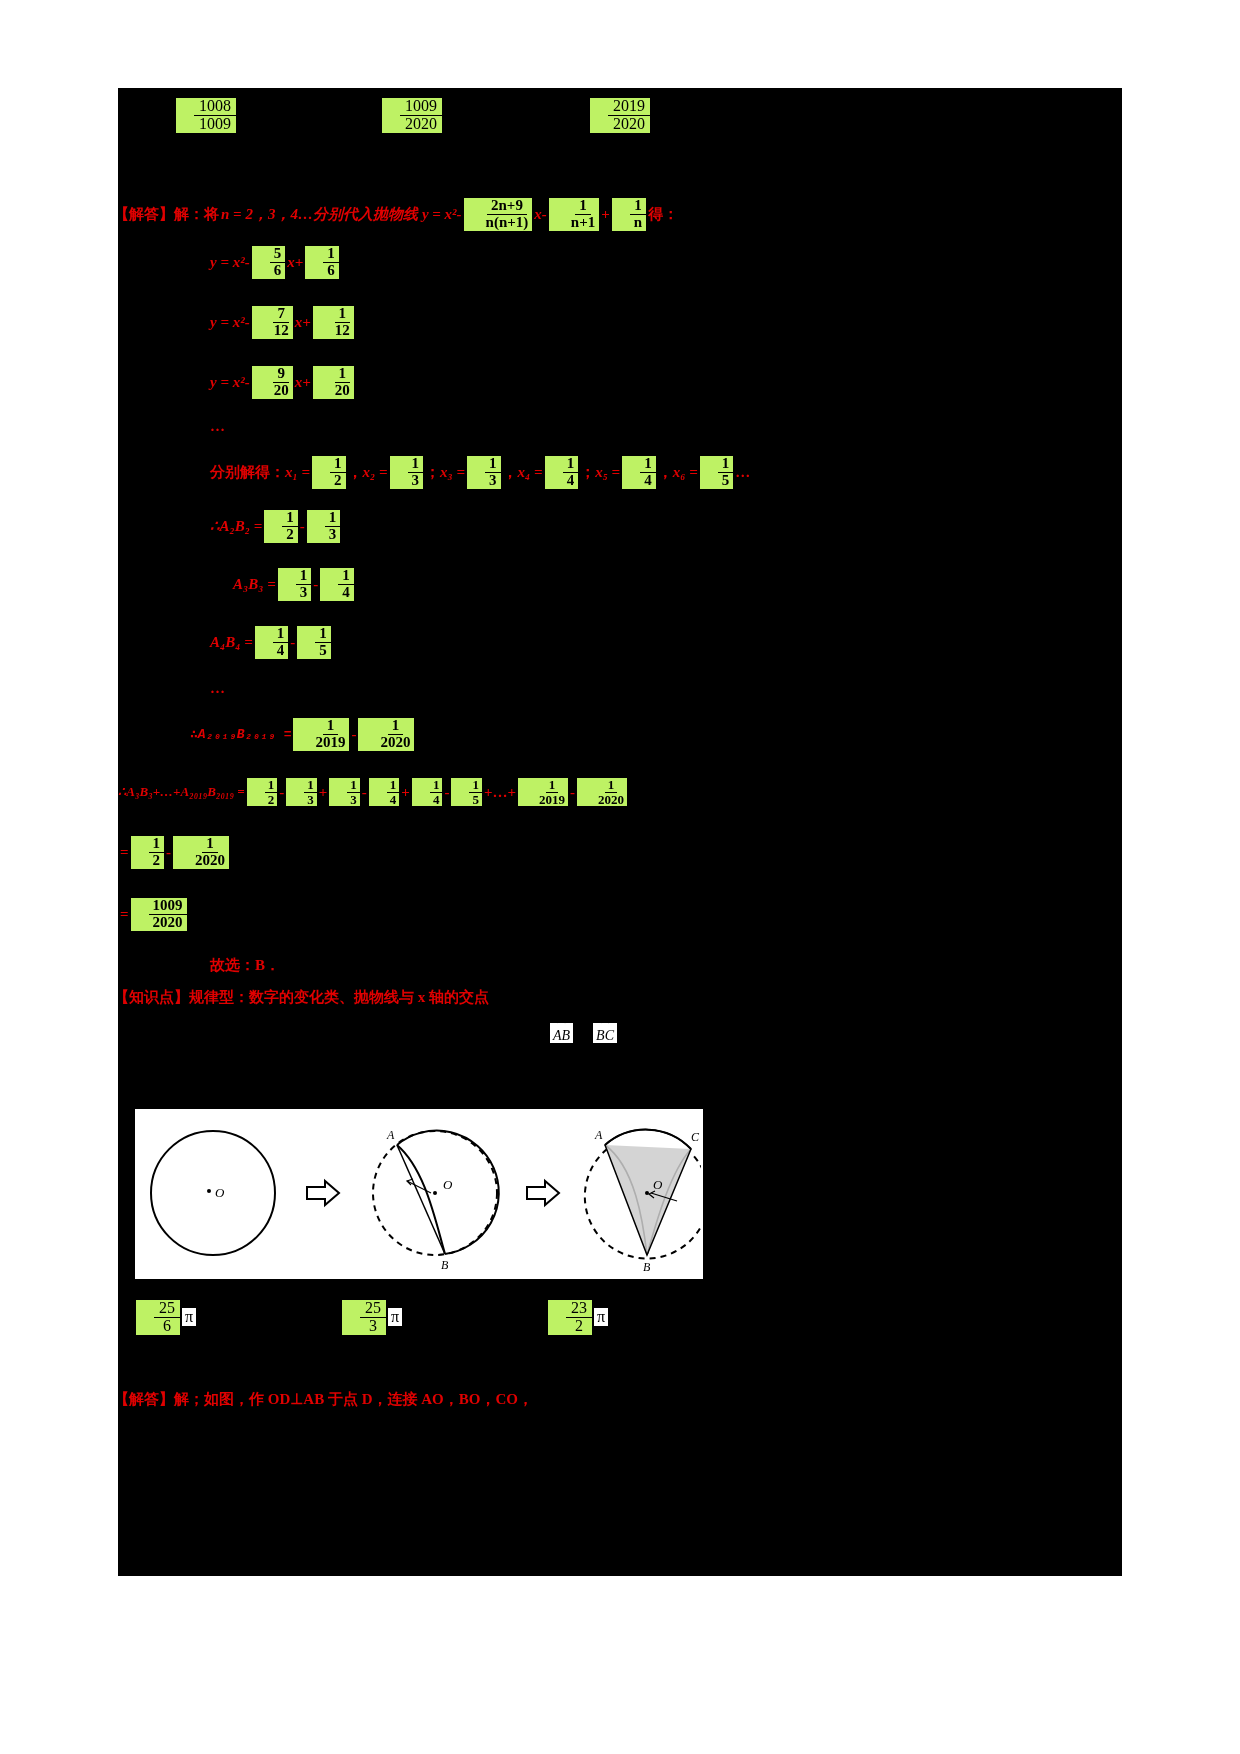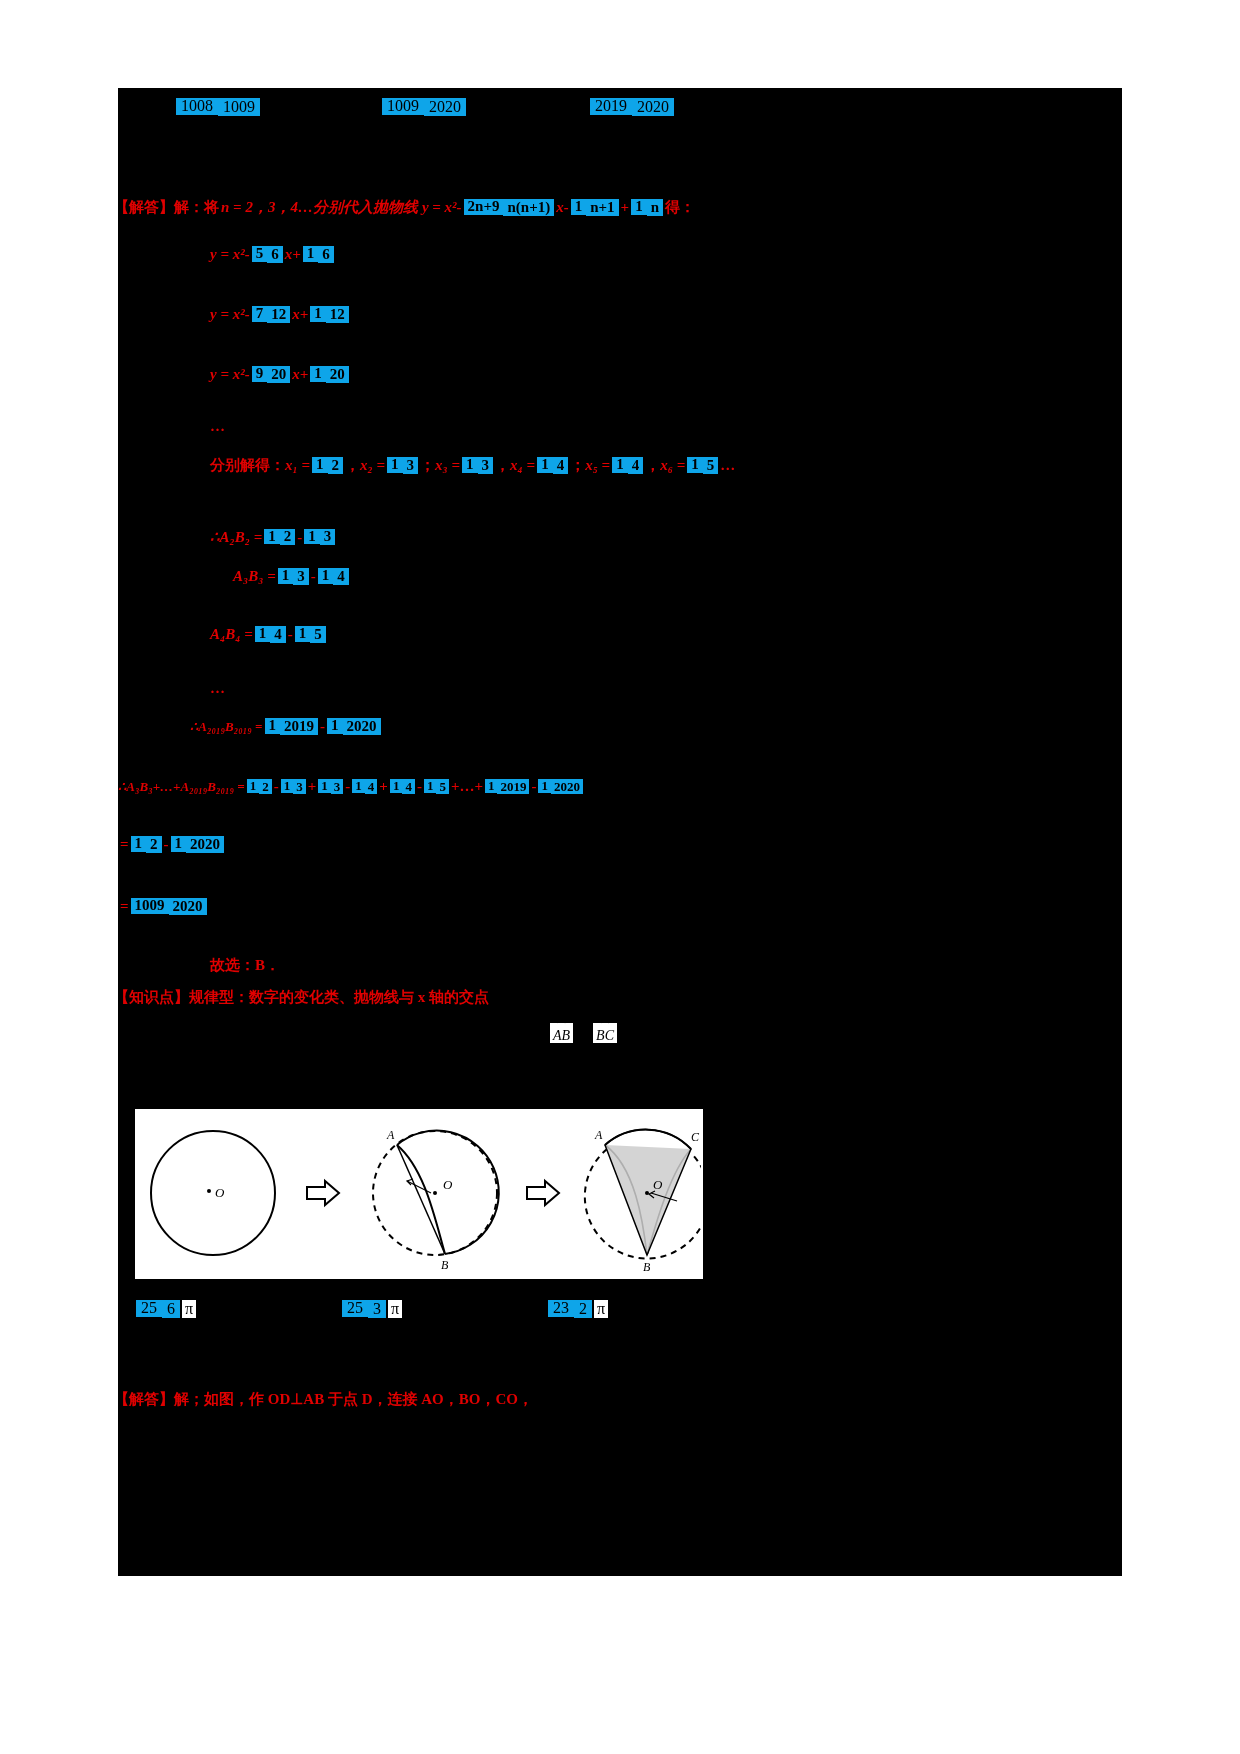--- a/index.html
+++ b/index.html
@@ -13,26 +13,27 @@
   }
   .page{
     position:absolute;
     left:118px;top:88px;
     width:1004px;height:1488px;
     background:#000000;
   }
   
   .row{display:flex;align-items:center;justify-content:flex-end;}
   .fr{
-    display:inline-flex;flex-direction:row;align-items:center;
+    display:inline-flex;flex-direction:column;align-items:center;
     vertical-align:middle;
-    background:#0ea5e9;color:#000;
+    background:#bef264;color:#000;
     margin:0 2px;
     line-height:1.05;
     font-family:"Liberation Serif", serif;
+    padding-left:18px;
   }
   .fr .num{padding:0 4px;font-size:15px;border-bottom:1.5px solid #000;}
   .fr .den{padding:0 4px;font-size:15px;}
   .frs .num,.frs .den{font-size:13px;padding:0 3px;}
   .frb .num,.frb .den{font-size:16px;padding:0 5px;}
   .wbox{background:#fff;color:#000;padding:0 3px;display:inline-block;}
   .it{font-style:italic;}
 
   
   #opts{position:absolute;left:40px;top:10px;width:920px;height:52px;}
@@ -173,21 +174,21 @@
     </span>
     <span>，</span>
     <span class="it">x₆ =</span>
     <span class="fr">
       <span class="num">1</span>
       <span class="den">5</span>
     </span>
     <span>…</span>
   </div>
 
-  <div class="sol lineflex" style="left:92px;top:440px;">
+  <div class="sol lineflex" style="left:92px;top:422px;">
     <span class="it">∴A₂B₂ =</span>
     <span class="fr">
       <span class="num">1</span>
       <span class="den">2</span>
     </span>
     <span>-</span>
     <span class="fr">
       <span class="num">1</span>
       <span class="den">3</span>
     </span>
@@ -215,21 +216,21 @@
     <span>-</span>
     <span class="fr">
       <span class="num">1</span>
       <span class="den">5</span>
     </span>
   </div>
 
   <div class="sol dots" style="left:92px;top:592px;">…</div>
 
   <div class="sol lineflex" style="left:72px;top:630px;">
-    <span class="it" style="font-size:13px;">∴A₂₀₁₉B₂₀₁₉ =</span>
+    <span class="it" style="font-size:13px;font-family:Liberation Mono, monospace;">∴A₂₀₁₉B₂₀₁₉ =</span>
     <span class="fr">
       <span class="num">1</span>
       <span class="den">2019</span>
     </span>
     <span>-</span>
     <span class="fr">
       <span class="num">1</span>
       <span class="den">2020</span>
     </span>
   </div>

